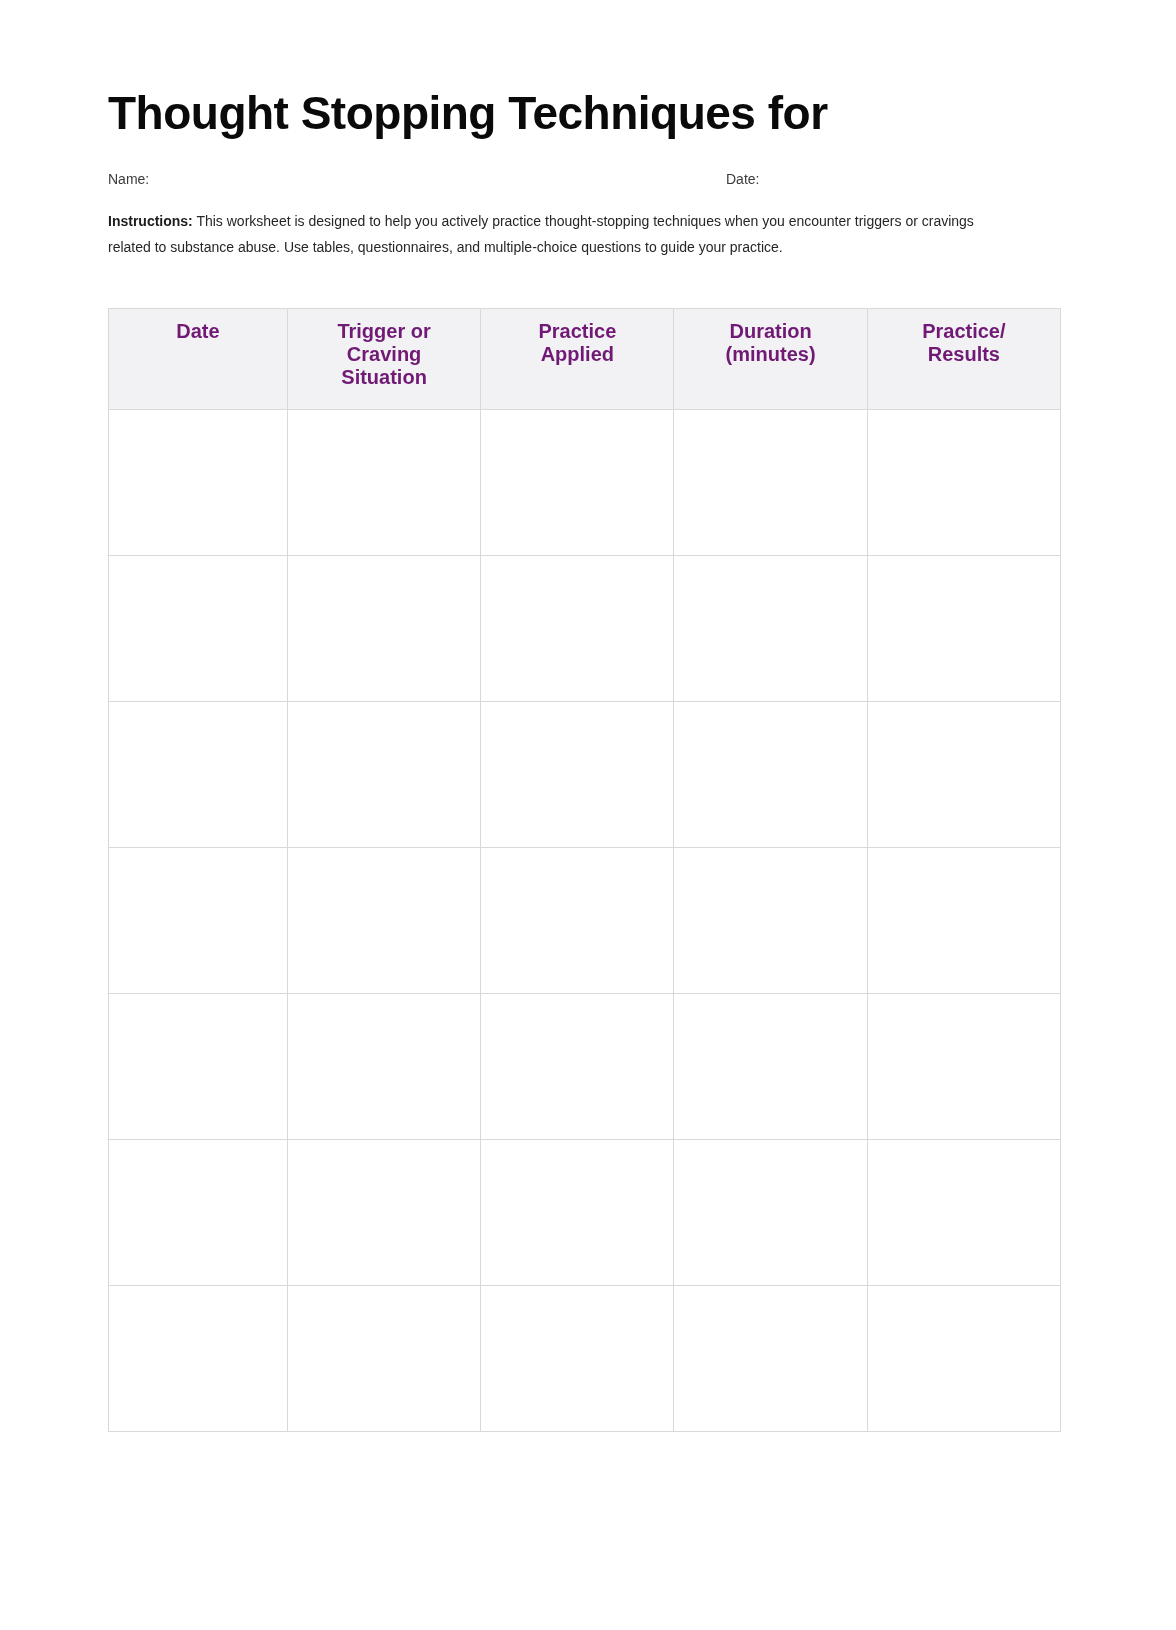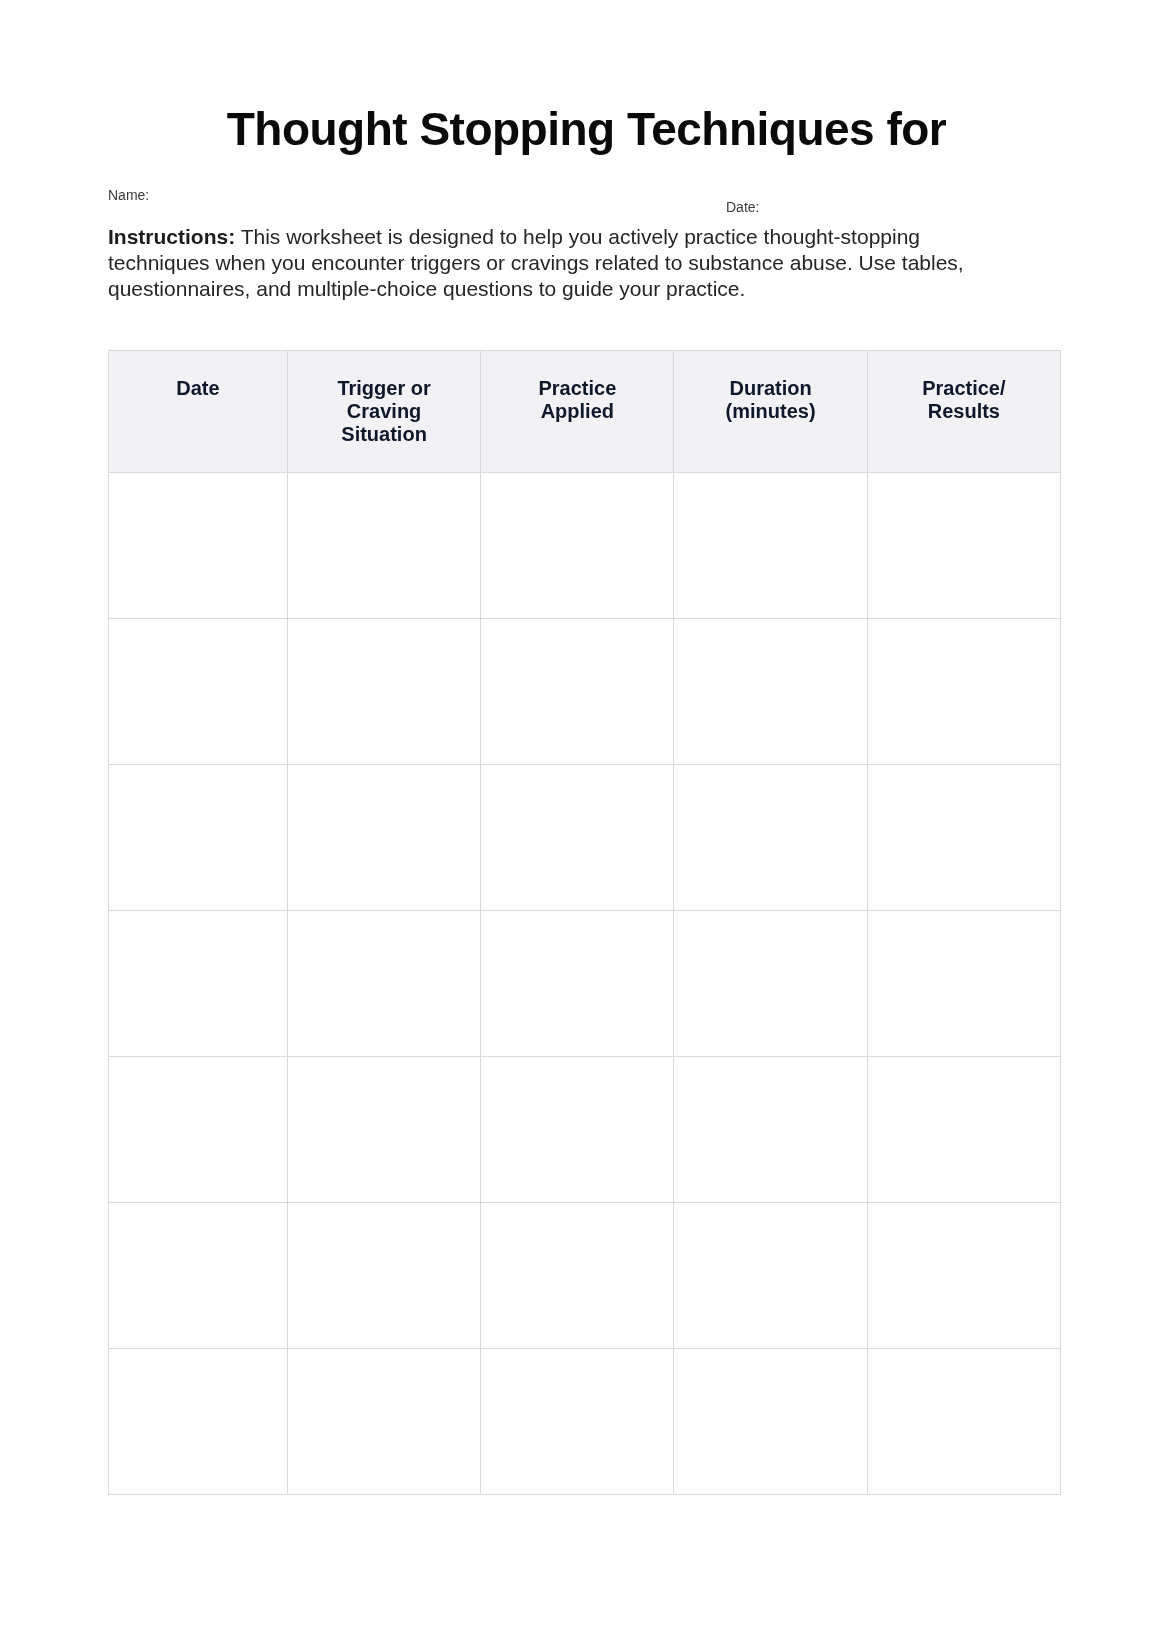--- a/index.html
+++ b/index.html
@@ -10,45 +10,44 @@
   html,body{margin:0;padding:0;background:#ffffff;}
   .page{
     width:1176px;height:1630px;
     background:#ffffff;
     font-family:"Liberation Sans","DejaVu Sans",sans-serif;
     padding:86px 111px 0 108px;
     overflow:hidden;
     position:relative;
   }
   h1.title{
-    margin:16px;
+    margin:0;
     font-size:46px;
     line-height:54px;
     font-weight:700;
     color:#0a0a0a;
-    text-align:center;
     letter-spacing:-0.5px;
   }
   .name-date-row{
     position:relative;
     margin-top:26px;
     height:26px;
     font-size:14px;
     line-height:26px;
     color:#3b3b3b;
   }
   .name-date-row .date-label{
     position:absolute;
     left:618px;
-    top:12px;
+    top:0;
   }
   p.instructions{
     margin:16px 0 0 0;
     max-width:905px;
-    font-size:21px;
+    font-size:14px;
     line-height:26px;
     color:#262626;
   }
   p.instructions strong{color:#1c1c1c;font-weight:700;}
   h2.section-heading{
     margin:18px 0 0 0;
     font-size:22px;
     line-height:26px;
     font-weight:700;
     color:#1c1c1c;
@@ -63,24 +62,24 @@
   table.log col.c2{width:20.3%;}
   table.log col.c3{width:20.3%;}
   table.log col.c4{width:20.3%;}
   table.log col.c5{width:20.3%;}
   table.log th{
     background:var(--header-bg);
     border:1px solid var(--border-color);
     font-size:20px;
     line-height:23px;
     font-weight:700;
-    color:#0f172a;
+    color:#701a75;
     text-align:center;
     vertical-align:top;
-    padding:26px 8px;
+    padding:11px 8px;
     height:101px;
     white-space:pre-line;
   }
   table.log td{
     border:1px solid var(--border-color);
     height:146px;
     background:#ffffff;
     padding:6px 8px;
     font-size:19px;
     color:#333333;

